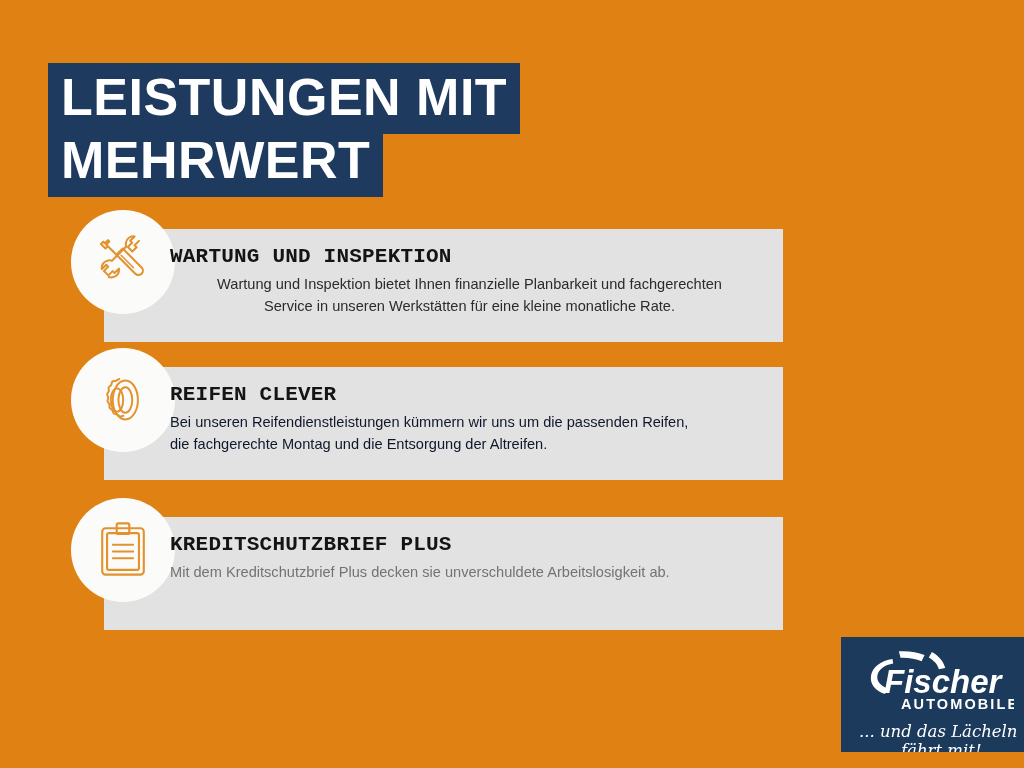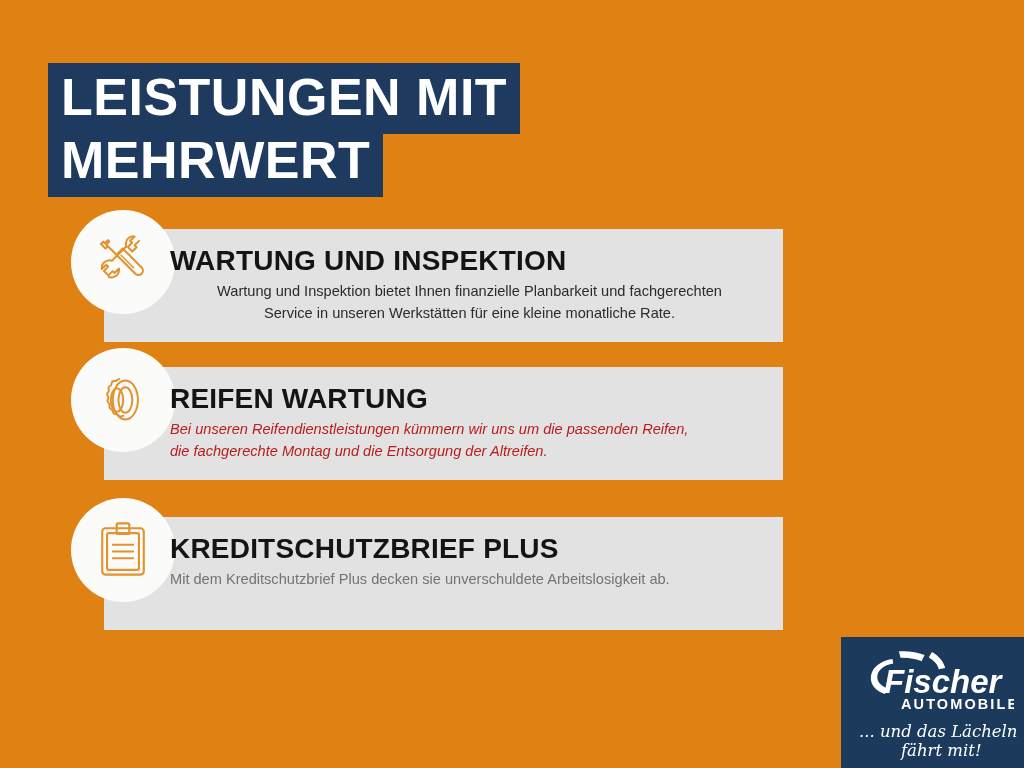--- a/index.html
+++ b/index.html
@@ -52,23 +52,23 @@
   #card-1 { top: 367px; }
   #card-2 { top: 505px; margin-top: 12px; }
 
   .card-body {
     position: absolute;
     left: 66px;
     right: 14px;
     top: 17px;
   }
   .card-title {
-    font-family: Liberation Sans, sans-serif;
+    font-family: Liberation Mono, monospace;
     font-weight: bold;
-    font-size: 28px;
+    font-size: 21px;
     line-height: 1.05;
     color: #141414;
     letter-spacing: 0.2px;
     margin: 0 0 6px 0;
     white-space: nowrap;
   }
   .card-text {
     font-family: "Liberation Sans", sans-serif;
     font-size: 14.6px;
     line-height: 1.5;
@@ -91,21 +91,21 @@
     justify-content: center;
   }
   .icon-badge svg { display: block; }
 
   
   #logo-box {
     position: absolute;
     left: 841px;
     top: 637px;
     width: 183px;
-    height: 132px;
+    height: 115px;
     background: #1B3A5C;
     overflow: hidden;
   }
   #logo-mark {
     position: absolute;
     left: 10px;
     top: 8px;
     width: 163px;
     height: 72px;
   }
@@ -184,22 +184,22 @@
                      M46.9 35.4 l2.6 0.3 M44.6 42.6 l2.4 1.1 M40.4 48.2 l1.5 2.1 M34.3 50.7 l0.2 2.6
                      M28.2 48.2 l-1.4 2.1 M24.0 42.6 l-2.4 1.1 M21.8 35.4 l-2.6 0.3 M21.8 26.4 l-2.6 -0.2
                      M24.1 19.2 l-2.4 -1.0 M28.3 13.6 l-1.5 -2.1" opacity="0"></path>
           </g>
 
           <ellipse cx="34.5" cy="32" rx="7.4" ry="13.6"></ellipse>
         </g>
       </svg>
     </div>
     <div class="card-body">
-      <h2 class="card-title" style="color: rgb(20, 20, 20);">REIFEN WARTUNG</h2>
-      <p class="card-text" style="color: #b91c1c; font-style: italic;">
+      <h2 class="card-title" style="color: rgb(20, 20, 20);">REIFEN CLEVER</h2>
+      <p class="card-text" style="color: #0f172a;">
         <span>Bei unseren Reifendienstleistungen kümmern wir uns um die passenden Reifen,</span>
         <span>die fachgerechte Montag und die Entsorgung der Altreifen.</span>
       </p>
     </div>
   </div>
 
   <div class="card" id="card-2" style="background: rgb(226, 226, 226);">
     <div class="icon-badge" style="background: rgb(251, 251, 249);">
       <svg width="56" height="58" viewBox="0 0 56 60" fill="none">
         <g stroke="#E2922E" stroke-width="2.2" stroke-linecap="round" stroke-linejoin="round" fill="none">

